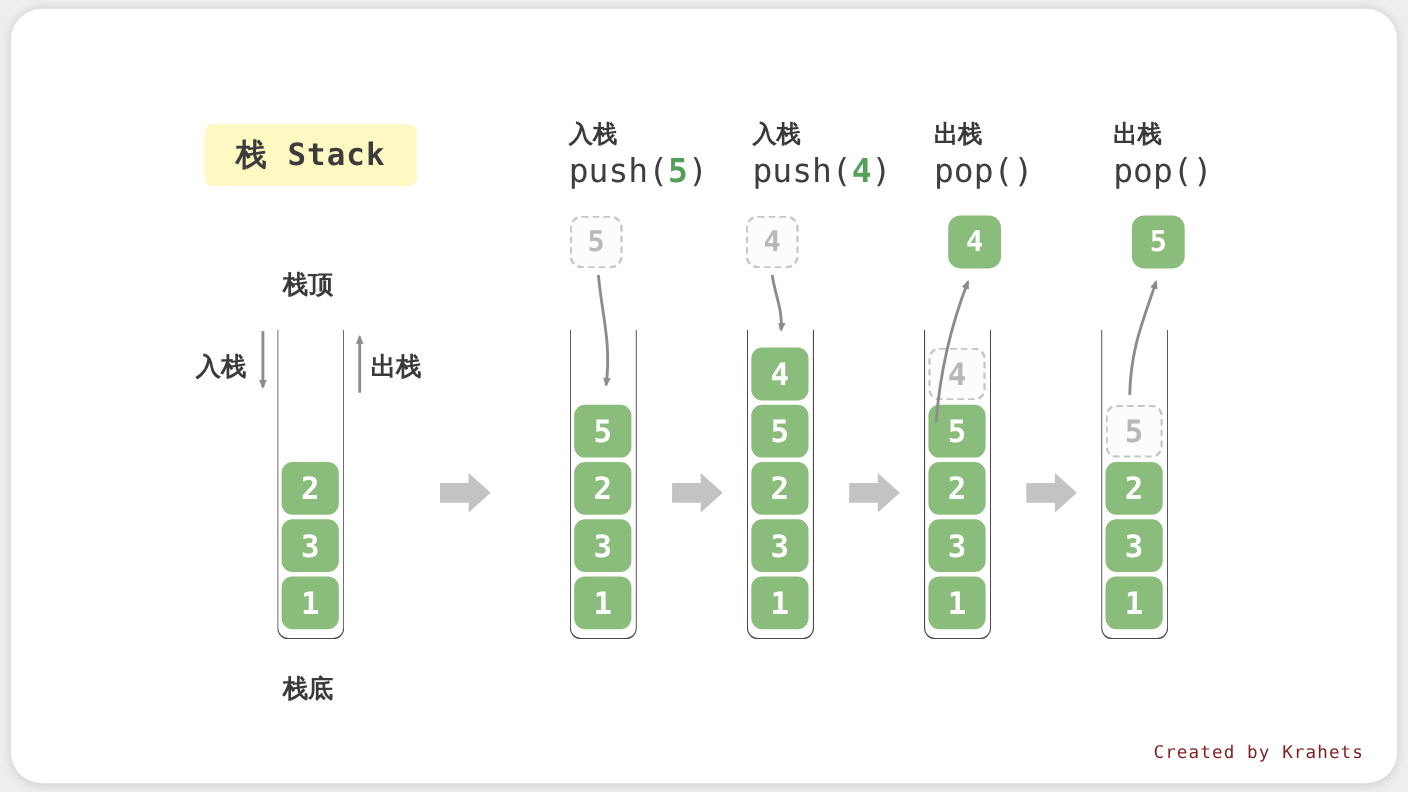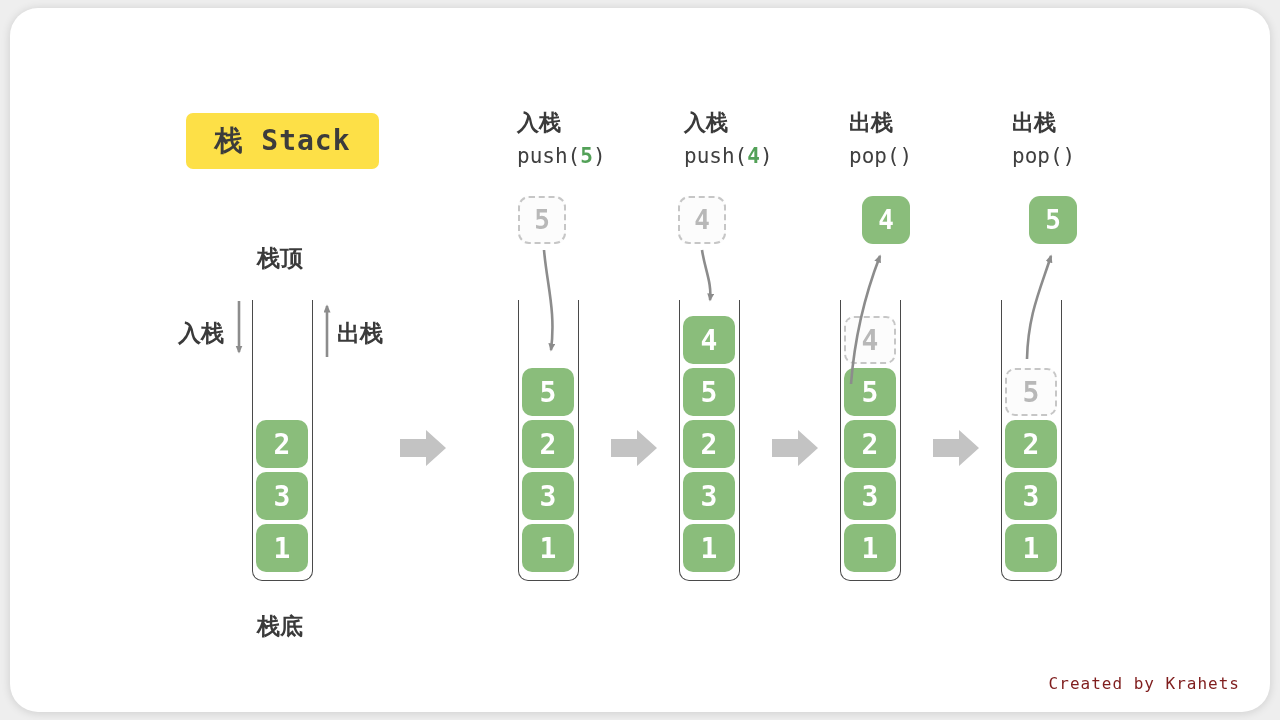--- a/index.html
+++ b/index.html
@@ -2,29 +2,29 @@
 <html><head>
 <meta charset="utf-8">
 <style>
   html,body{margin:0;padding:0;width:1280px;height:720px;background:#eeeeee;overflow:hidden;
     font-family:"DejaVu Sans", sans-serif;}
   #card{position:absolute;left:10px;top:8px;width:1260px;height:704px;background:#ffffff;
     border-radius:28px;box-shadow:0 1px 10px rgba(0,0,0,.14);}
   #scene{position:absolute;inset:0;width:1280px;height:720px;}
 
   
-  .title-badge{position:absolute;left:186px;top:113px;width:193px;height:56px;background:#fde047;
+  .title-badge{position:absolute;left:186px;top:113px;width:193px;height:56px;background:#fef9c3;
     border-radius:7px;display:flex;align-items:center;justify-content:center;
     font-family:"DejaVu Sans Mono","DejaVu Sans",monospace;font-size:28px;font-weight:bold;color:#3c3c3c;
     letter-spacing:1px;}
 
   
   .op-col{position:absolute;top:106px;width:170px;}
   .op-zh{font-size:22px;font-weight:bold;color:#3a3a3a;line-height:34px;}
-  .op-code{font-family:"DejaVu Sans Mono",monospace;font-size:21px;font-weight:500;color:#3f3f3f;line-height:32px;}
+  .op-code{font-family:"DejaVu Sans Mono",monospace;font-size:30px;font-weight:500;color:#3f3f3f;line-height:32px;}
   .op-code .num{color:#53a158;font-weight:bold;}
 
   
   .stack{position:absolute;top:300px;width:61px;height:281px;border:1.6px solid #4a4a4a;border-top:none;
     border-radius:0 0 10px 10px;box-sizing:border-box;}
   .cell{position:absolute;left:3px;width:52px;height:48px;border-radius:10px;background:#8abd7b;
     color:#ffffff;font-family:"DejaVu Sans Mono",monospace;font-size:28px;font-weight:bold;
     display:flex;align-items:center;justify-content:center;}
   .cell.ghost{background:#fcfcfc;border:2px dashed #c6c6c6;color:#b8b8b8;box-sizing:border-box;}
 

